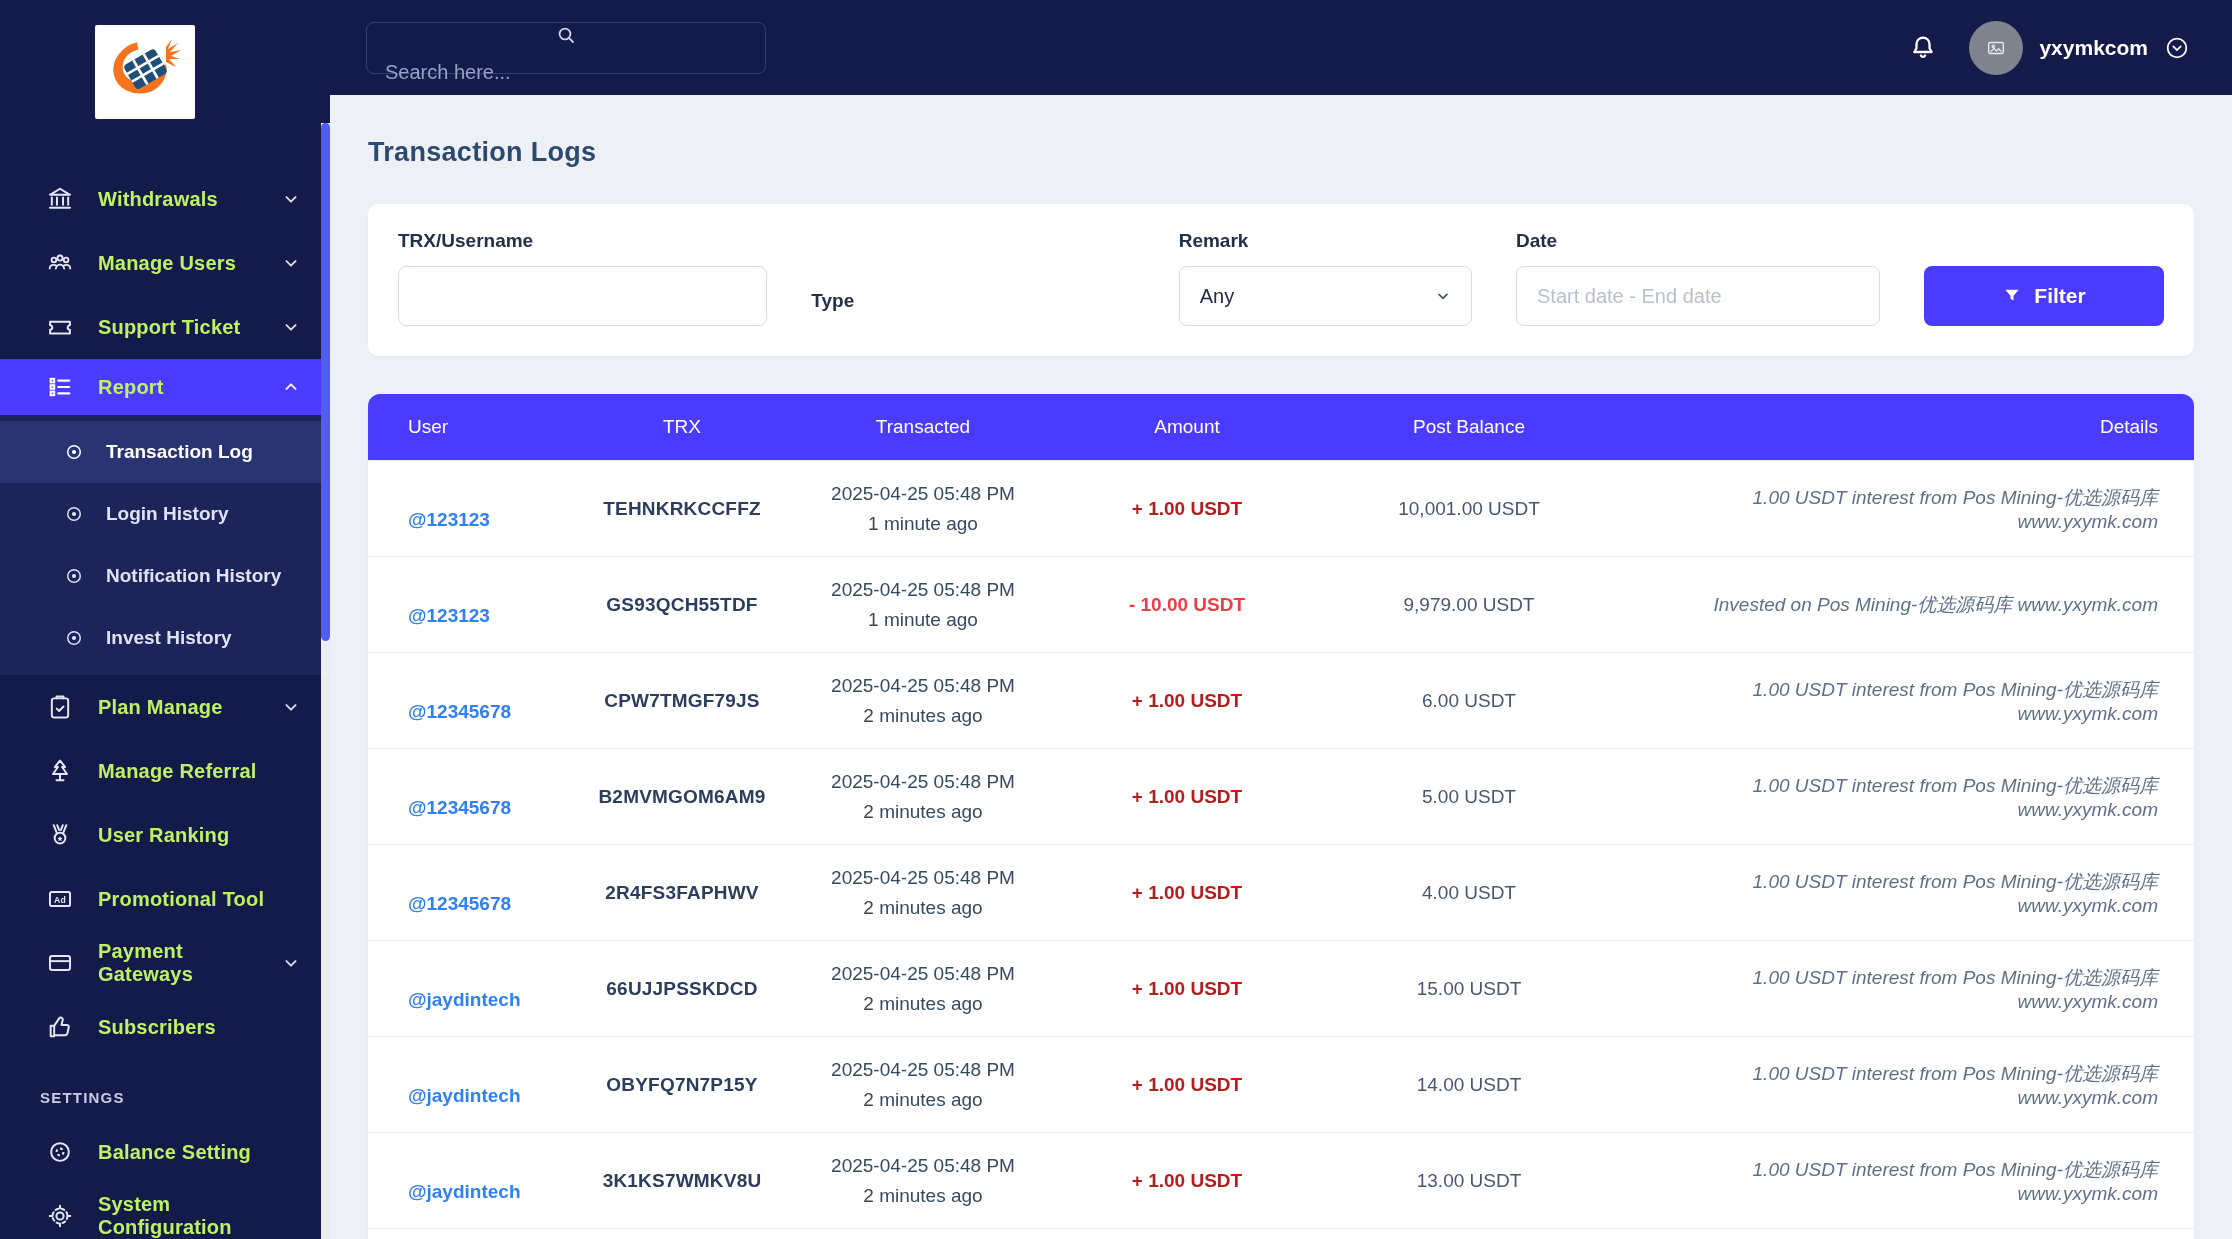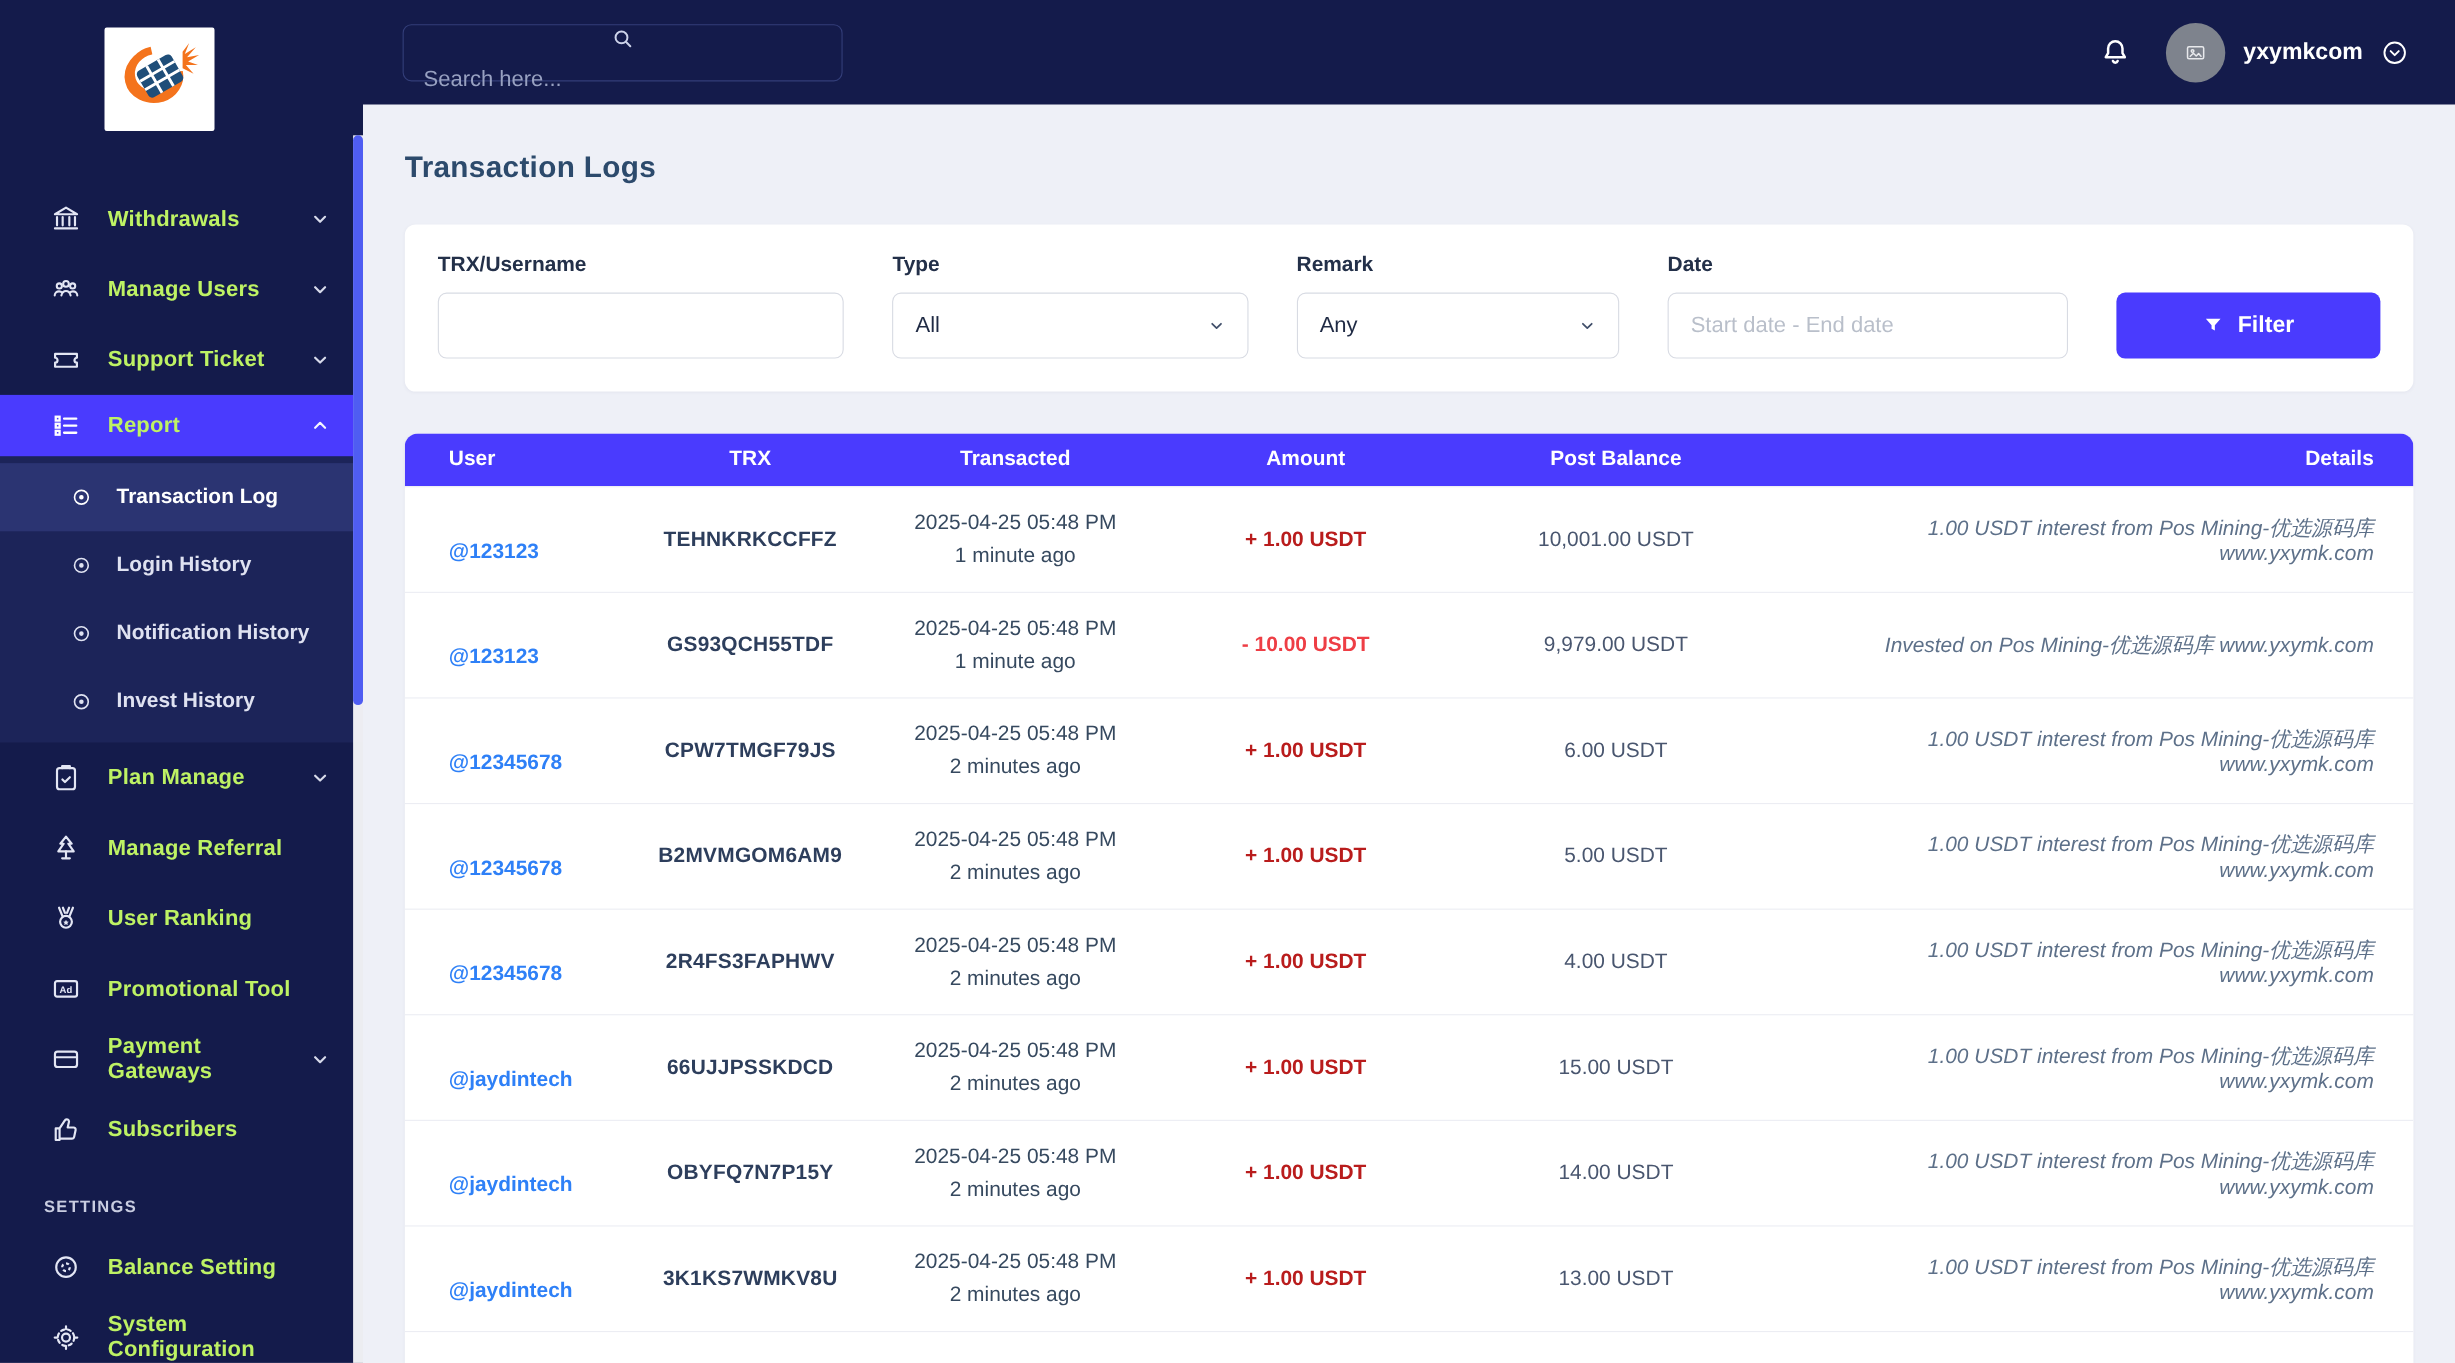--- a/index.html
+++ b/index.html
@@ -107,21 +107,21 @@
   
   .table-card {
     margin-top:38px; background:#fff; border-radius:12px 12px 0 0;
     overflow:hidden; box-shadow:0 1px 3px rgba(20,27,75,.04);
   }
   .t-grid {
     display:grid;
     grid-template-columns:196px 236px 246px 282px 282px 1fr;
     align-items:center;
   }
-  .t-head { background:#4a3bfe; height:48px; color:#fff; font-size:19px; font-weight:700; }
+  .t-head { background:#4a3bfe; height:66px; color:#fff; font-size:19px; font-weight:400; }
   .t-row  { height:96px; border-top:1px solid #ecedf3; font-size:19px; background:#fff; }
   .t-row:first-of-type { border-top:none; }
   .th-user, .c-user { padding-left:40px; text-align:left; }
   .th-c, .c-c { text-align:center; }
   .th-det, .c-det { text-align:right; padding-right:36px; }
   .c-user a { color:#2e80f7; font-weight:600; text-decoration:none; position:relative; top:11px; display:inline-block; cursor:pointer; }
   .c-trx { font-weight:700; color:#2d3e5c; letter-spacing:.2px; }
   .c-date { color:#36495f; line-height:1.55; }
   .c-amt { font-weight:700; }
   .c-amt.positive { color:#b91c1c; }
@@ -402,28 +402,20 @@
 <main class="content">
   <h1 class="page-title">Transaction Logs</h1>
 
   <section class="filter-card">
     <div class="f-field w-trx">
       <label class="f-label">TRX/Username</label>
       <input class="f-input" type="text" style="">
     </div>
     <div class="f-field w-type">
       <label class="f-label">Type</label>
-      <div class="f-select">
-        <span>All</span>
-        <span>
-          <svg viewBox="0 0 24 24" width="16" height="16" fill="none" stroke="#42506b" stroke-width="2.4" stroke-linecap="round" stroke-linejoin="round">
-              <path d="M6 9.5l6 6 6-6"></path>
-            </svg>
-        </span>
-      </div>
     </div>
     <div class="f-field w-remark">
       <label class="f-label">Remark</label>
       <div class="f-select">
         <span>Any</span>
         <span>
           <svg viewBox="0 0 24 24" width="16" height="16" fill="none" stroke="#42506b" stroke-width="2.4" stroke-linecap="round" stroke-linejoin="round">
               <path d="M6 9.5l6 6 6-6"></path>
             </svg>
         </span>

